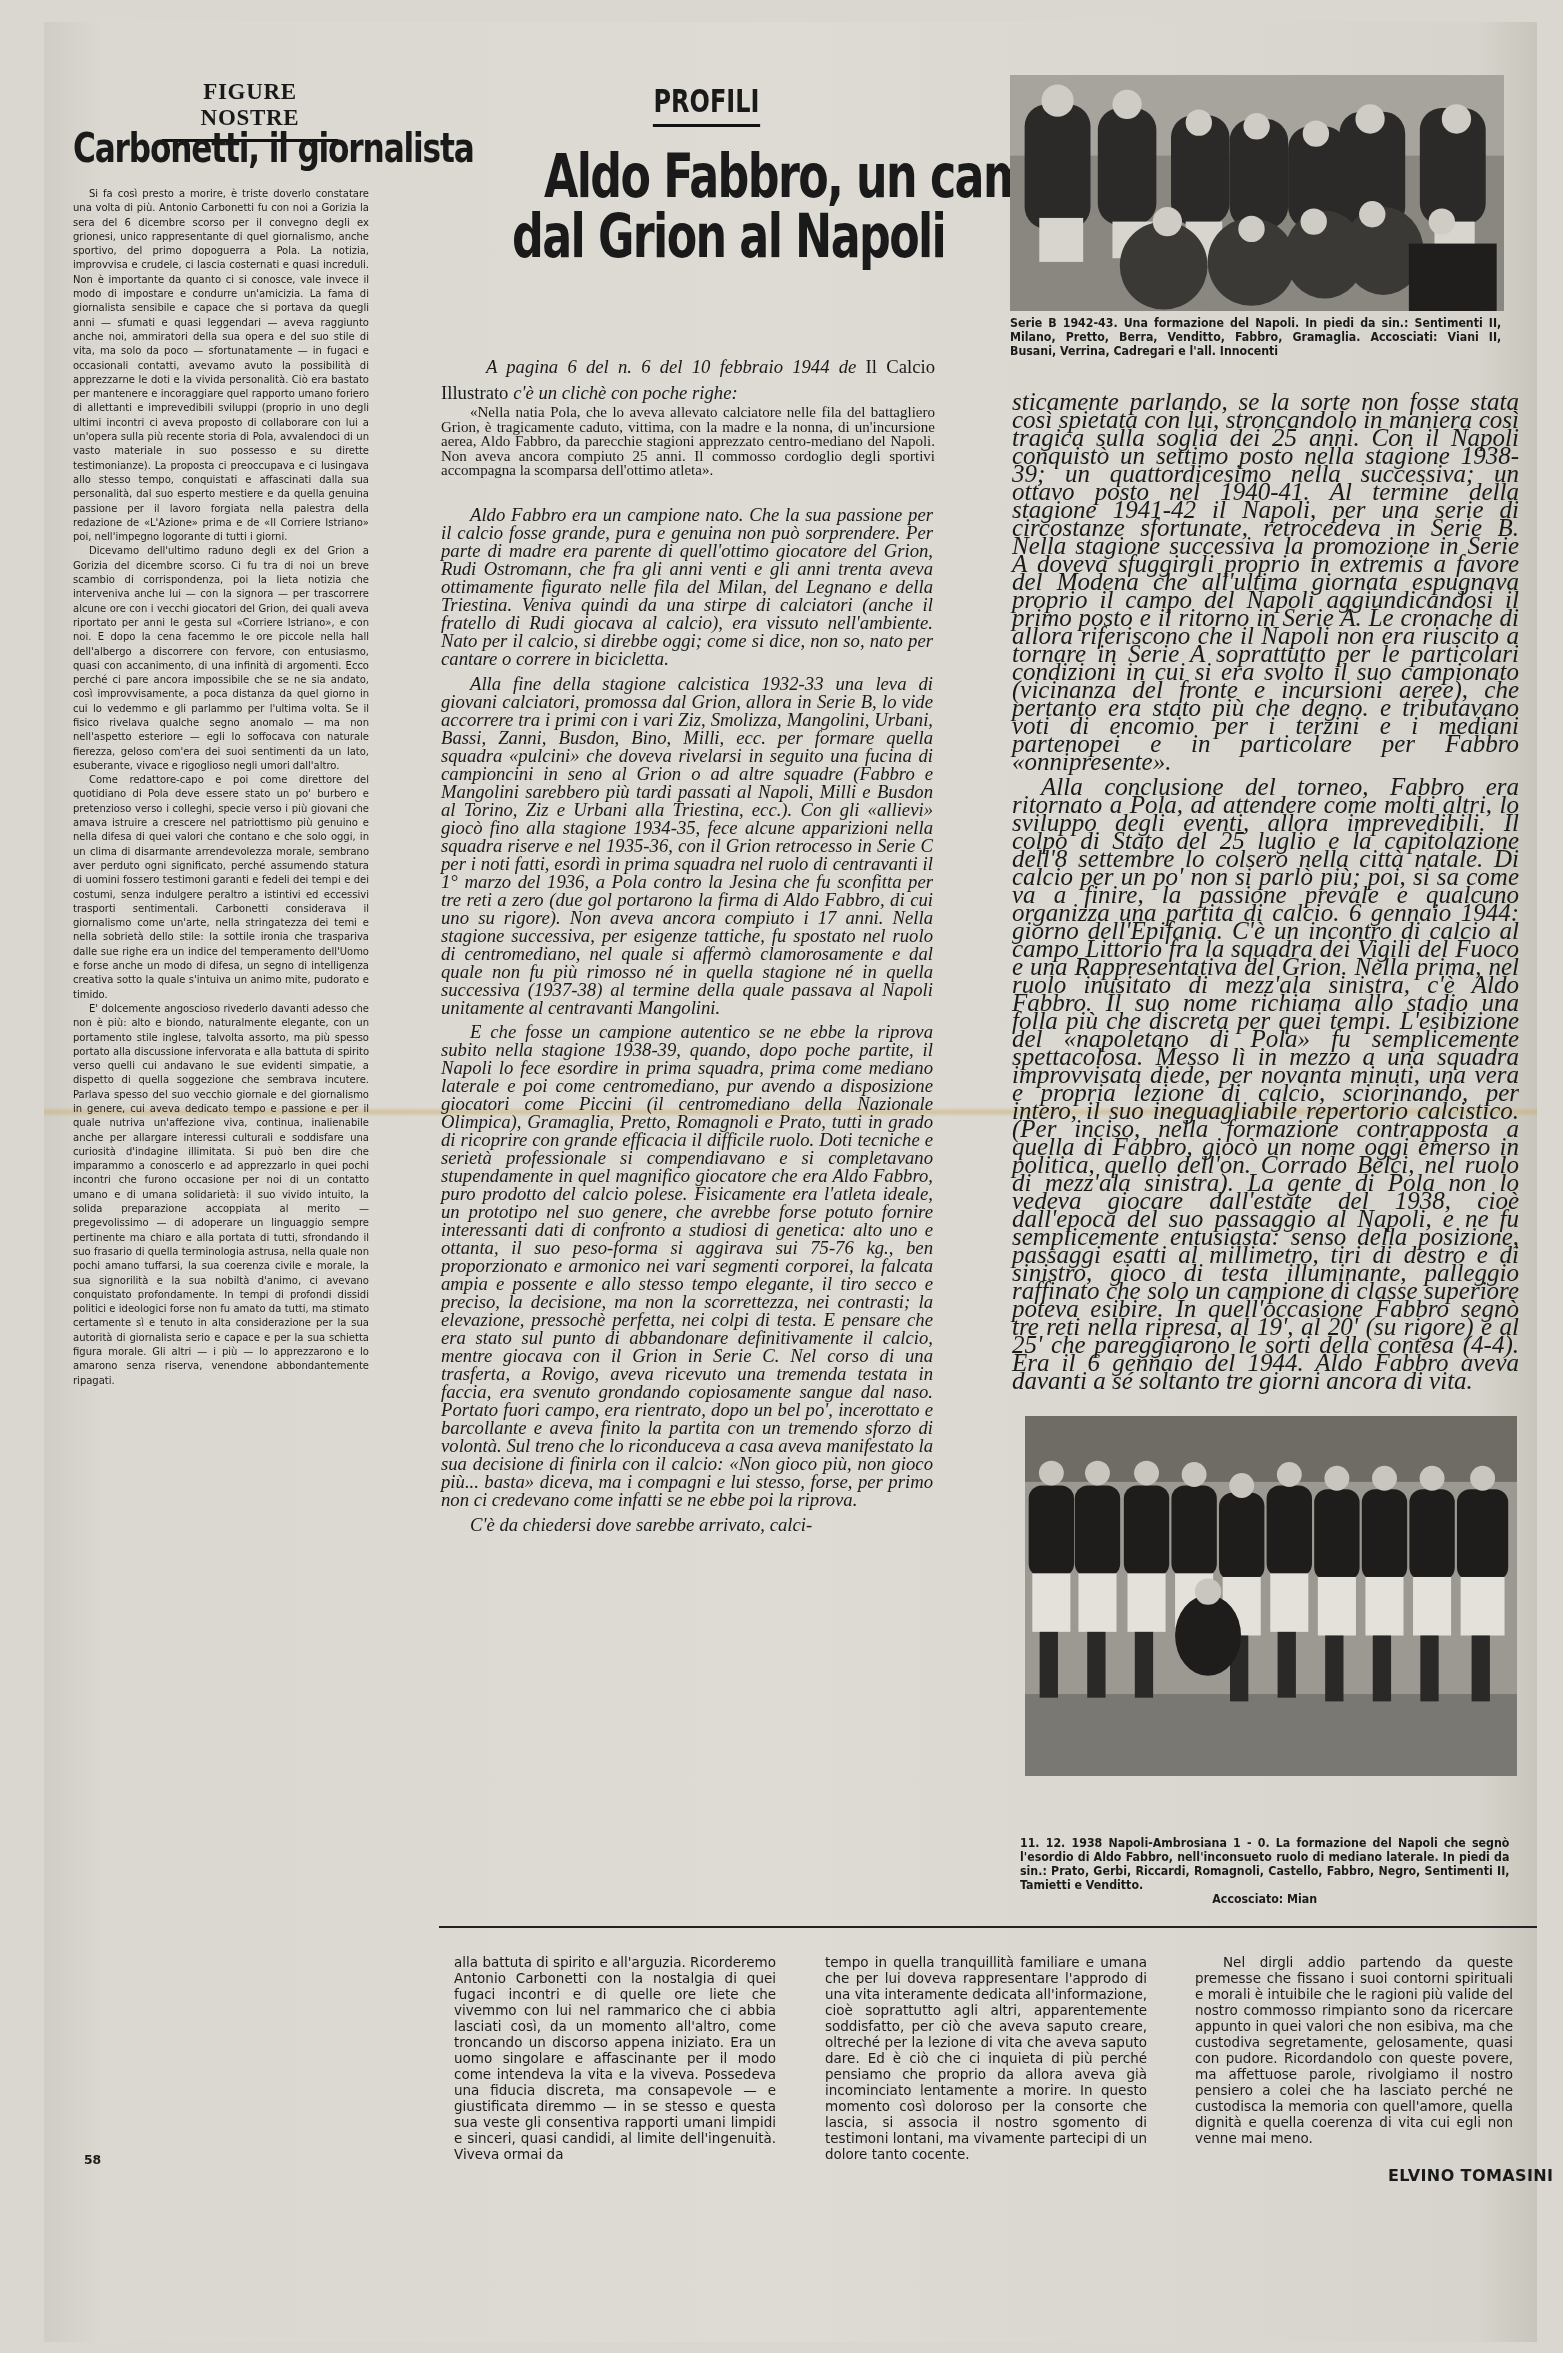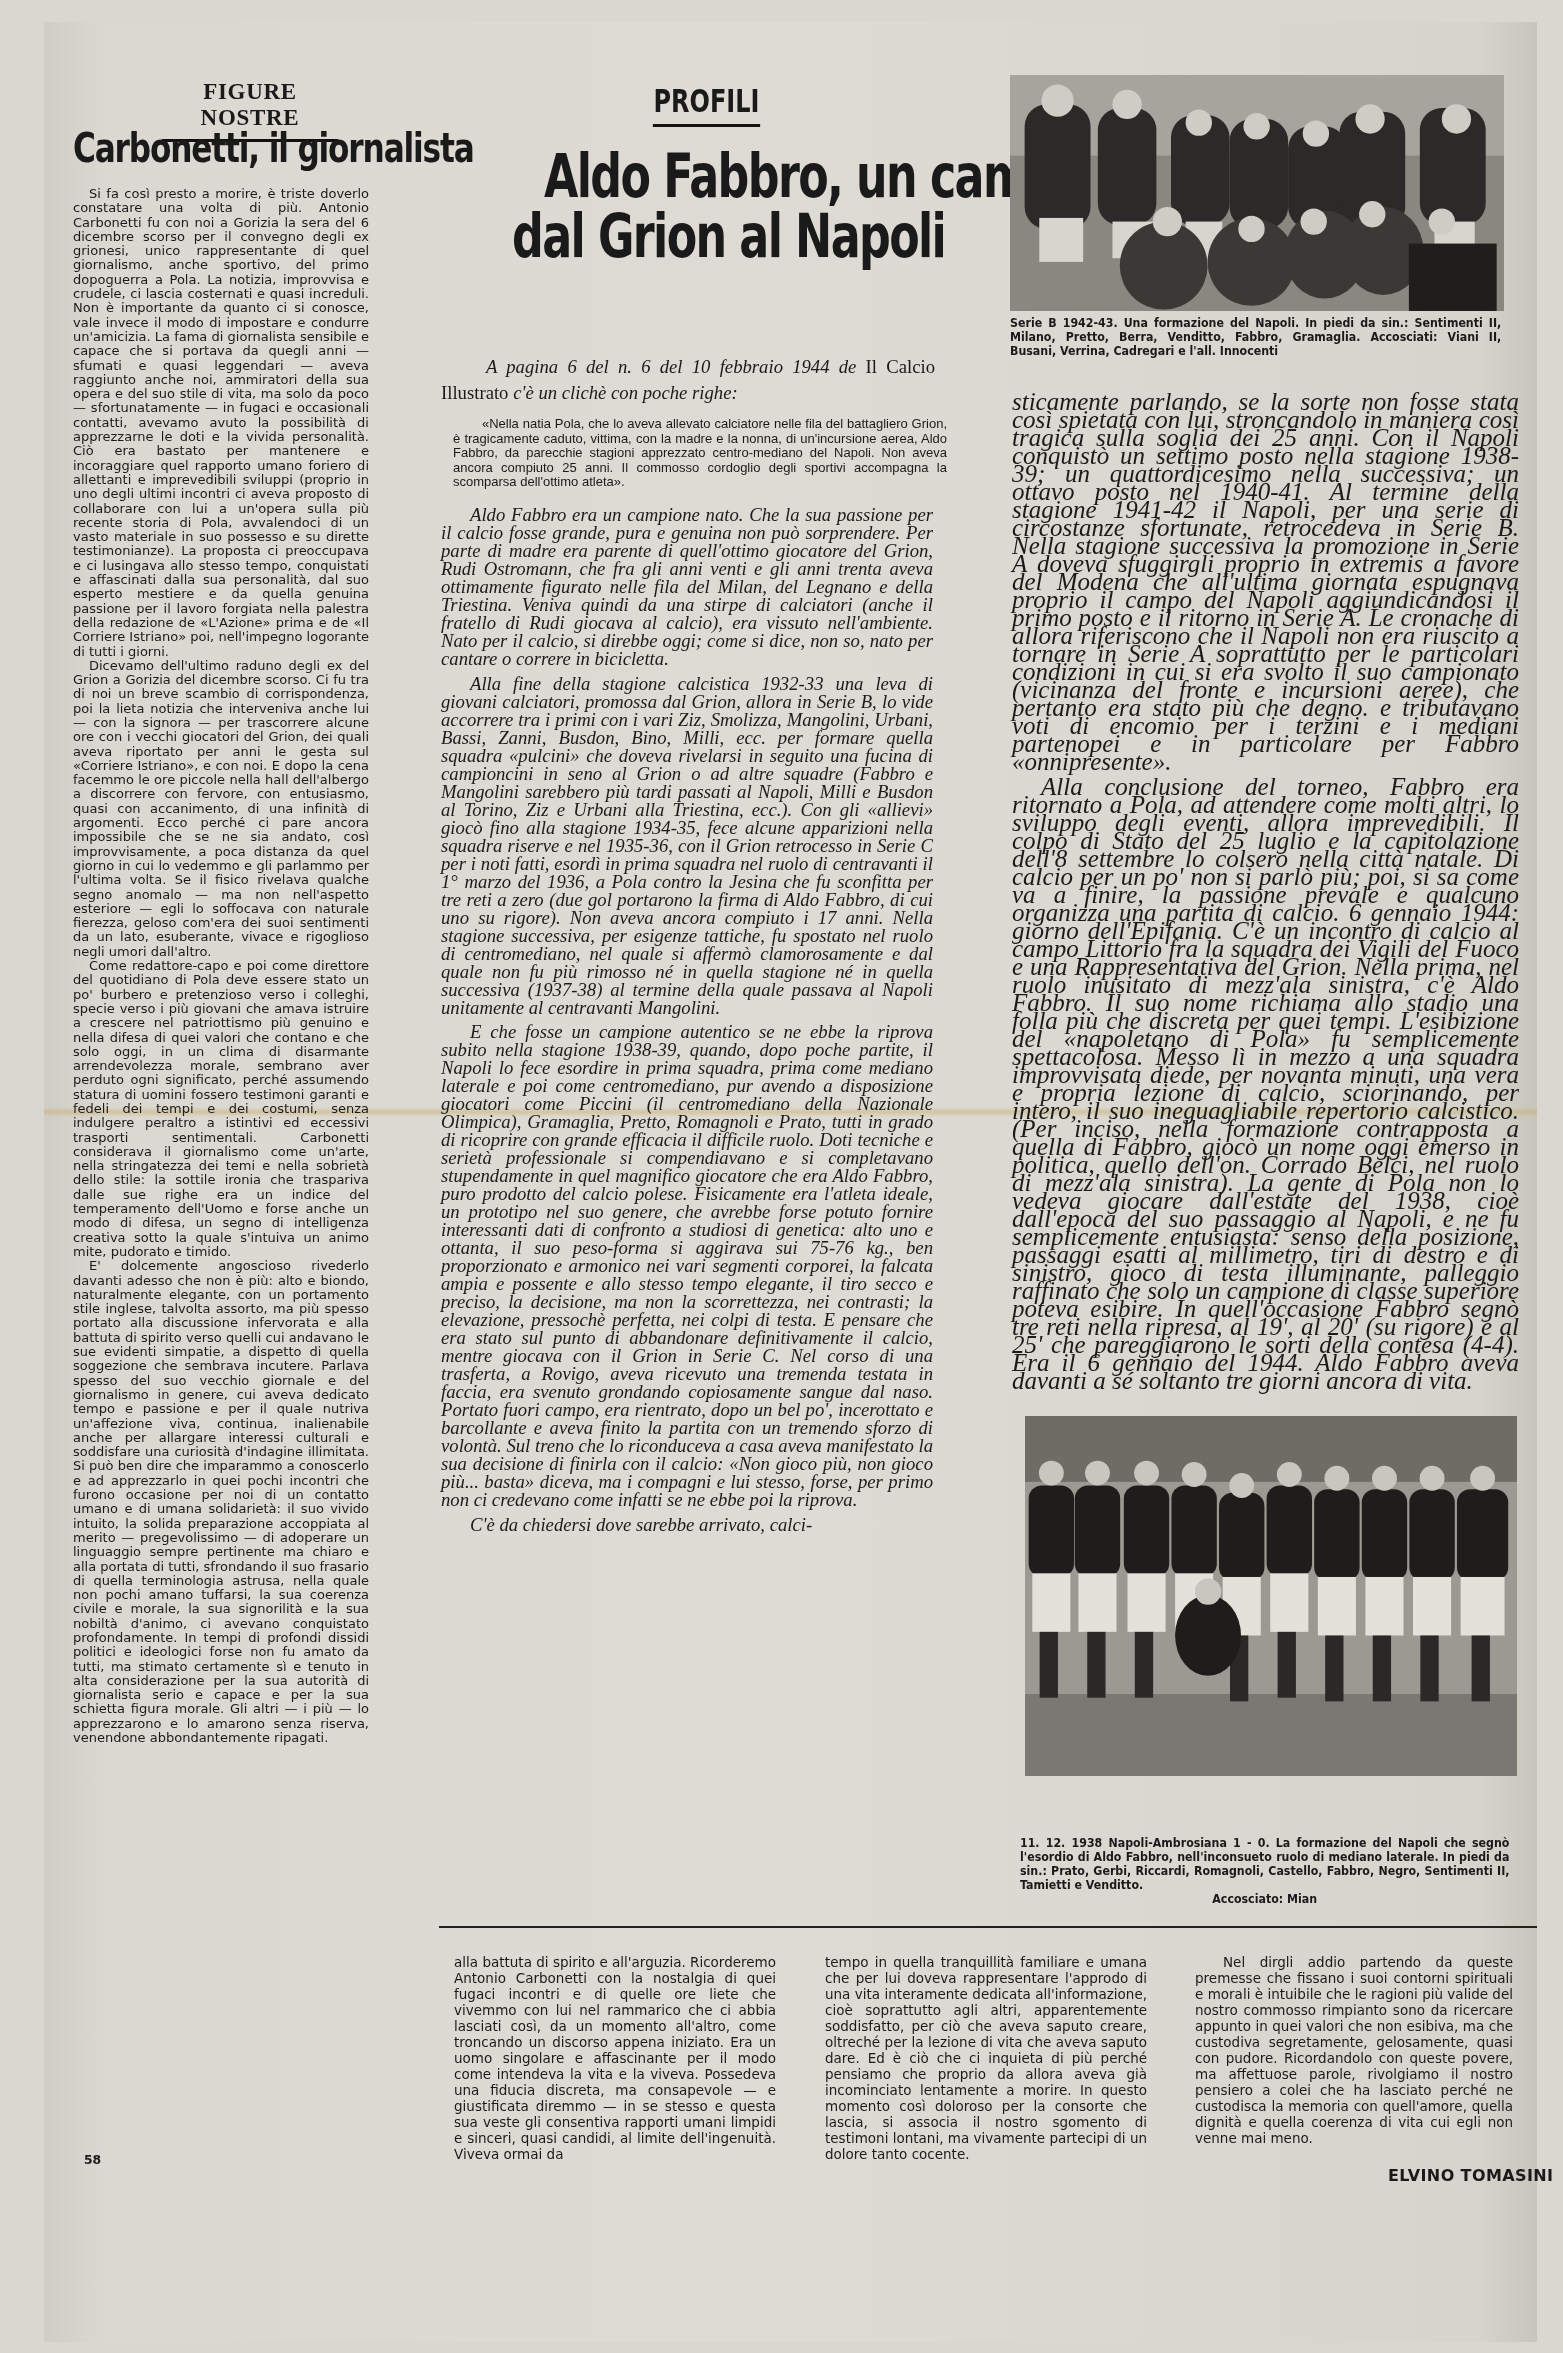--- a/index.html
+++ b/index.html
@@ -12,32 +12,32 @@
     position: absolute; left: 44px; top: 22px; width: 1493px; height: 2320px;
     background: linear-gradient(90deg, #cfcdc5 0%, #dad8d1 4%, #dddbd4 50%, #d6d4cc 96%, #c8c5bc 100%);
   }
   .fold { position: absolute; left: 44px; width: 1493px; height: 10.2px; top: 1107px;
     background: linear-gradient(180deg, rgba(210,180,110,0) 0%, rgba(200,170,100,.45) 50%, rgba(210,180,110,0) 100%); }
   .abs { position: absolute; }
 
   
   .kicker-left { left: 162px; top: 79px; width: 176px; font-family: "Liberation Serif", serif; font-weight: bold; font-size: 23px; letter-spacing: 0.7px; text-align: center; border-bottom: 3.7px solid #111; padding-bottom: 8px; }
   .headline-left { left: 73px; top: 126px; width: 370px; font-family: "DejaVu Sans", sans-serif; font-weight: bold; font-size: 40px; line-height: 45px; letter-spacing: -1.5px; transform: scaleX(0.78); transform-origin: left top; white-space: nowrap; }
-  .col-left { left: 73px; top: 187px; width: 296px; font-family: "DejaVu Sans", sans-serif; font-size: 13px; line-height: 14.3px; text-align: justify; }
+  .col-left { left: 73px; top: 187px; width: 296px; font-family: "DejaVu Sans", sans-serif; font-size: 10px; line-height: 14.3px; text-align: justify; }
   .col-left p, .bottom-col p { margin: 0; text-indent: 16px; }
   .page-number { left: 84px; top: 2152px; font-weight: bold; font-size: 12.4px; font-family: "DejaVu Sans", sans-serif; }
 
   
   .kicker-center { left: 635px; top: 81px; width: 143px; text-align: center; font-family: "DejaVu Sans", sans-serif; font-weight: bold; font-size: 32px; line-height: 40px; border-bottom: 3.7px solid #111; padding-bottom: 2.9px; transform: scaleX(0.75); transform-origin: center top; }
   .headline-center { left: 436px; top: 146px; width: 498px; text-align: center; font-family: "DejaVu Sans", sans-serif; font-weight: bold; font-size: 60px; line-height: 60px; letter-spacing: -2.2px; }
   .headline-center span { display: inline-block; transform: scaleX(0.74); transform-origin: center; white-space: nowrap; }
   .intro { left: 441px; top: 354px; width: 494px; font-family: "Liberation Serif", serif; font-size: 18.7px; line-height: 26px; text-align: justify; }
   .intro i { font-style: italic; }
   .intro p { margin: 0; text-indent: 45px; }
-  .quote { left: 441px; top: 405px; width: 494px; font-family: Liberation Sans, sans-serif; font-size: 13px; line-height: 14.6px; text-align: justify; margin: 12px; text-indent: 29px; }
+  .quote { left: 441px; top: 405px; width: 494px; font-family: Liberation Serif, serif; font-size: 15px; line-height: 14.6px; text-align: justify; margin: 0; text-indent: 29px; }
   .col-center { left: 441px; top: 474px; width: 492px; font-family: "Liberation Serif", serif; font-style: italic; font-size: 18.7px; line-height: 18px; text-align: justify; margin-top: 32px; }
   .col-center p, .col-right p { margin: 0; text-indent: 29px; }
   .col-center p + p, .col-right p + p { margin-top: 6.6px; }
 
   
   .photo { background: #4a4845; overflow: hidden; }
   .photo-1 { left: 1010px; top: 75px; width: 494px; height: 236px; }
   .photo-2 { left: 1025px; top: 1416px; width: 492px; height: 360px; }
   .photo svg { width: 100%; height: 100%; display: block; }
   .caption { font-family: "DejaVu Sans", sans-serif; font-weight: bold; font-size: 12px; line-height: 14px; text-align: justify; transform: scaleX(0.92); transform-origin: left top; }

